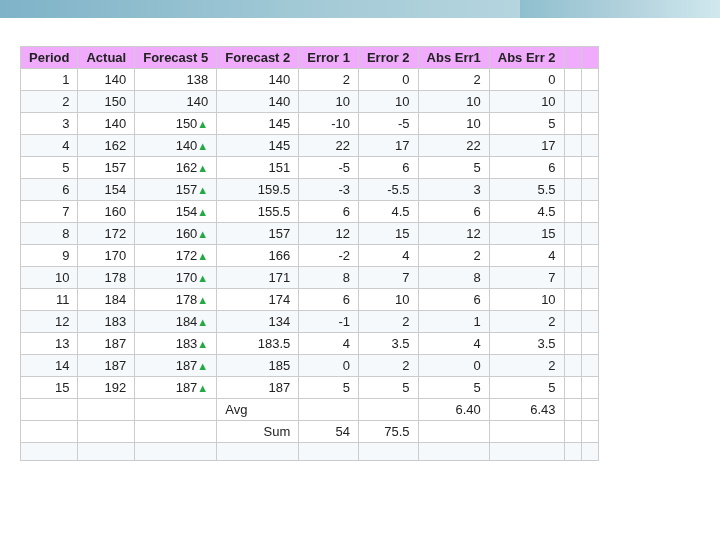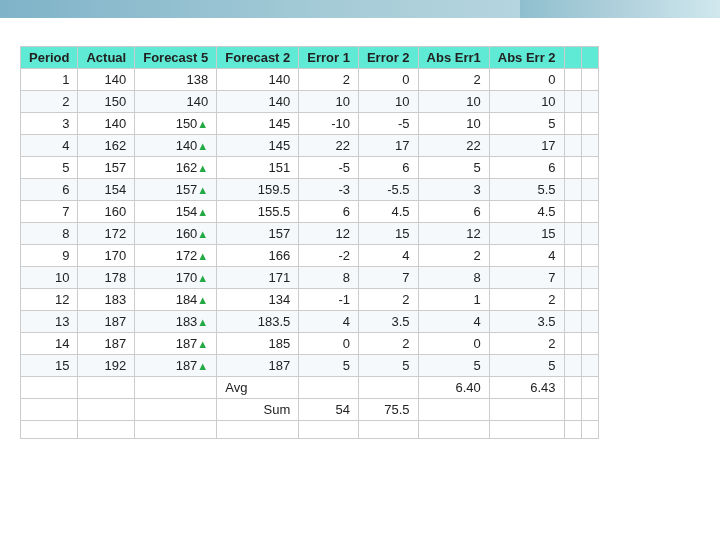--- a/index.html
+++ b/index.html
@@ -39,21 +39,21 @@
       color: #222;
     }
     table th, table td {
       border: 1px solid #ccc;
       padding: 3px 8px;
       text-align: right;
       white-space: nowrap;
     }
     table th {
       font-weight: bold;
-      background: #5eead4;
+      background: #f0abfc;
     }
     table td:first-child, table th:first-child {
       text-align: right;
     }
     .green-arrow {
       color: #22aa44;
       font-size: 11px;
     }
     tr:nth-child(even) {
       background: #f5f9fb;
@@ -206,20 +206,32 @@
           <td>170<span class="green-arrow">▲</span></td>
           <td>171</td>
           <td>8</td>
           <td>7</td>
           <td>8</td>
           <td>7</td>
           <td></td>
           <td></td>
         </tr>
         <tr>
+          <td>11</td>
+          <td>184</td>
+          <td>178<span class="green-arrow">▲</span></td>
+          <td>174</td>
+          <td>6</td>
+          <td>10</td>
+          <td>6</td>
+          <td>10</td>
+          <td></td>
+          <td></td>
+        </tr>
+        <tr>
           <td>12</td>
           <td>183</td>
           <td>184<span class="green-arrow">▲</span></td>
           <td>134</td>
           <td>-1</td>
           <td>2</td>
           <td>1</td>
           <td>2</td>
           <td></td>
           <td></td>

